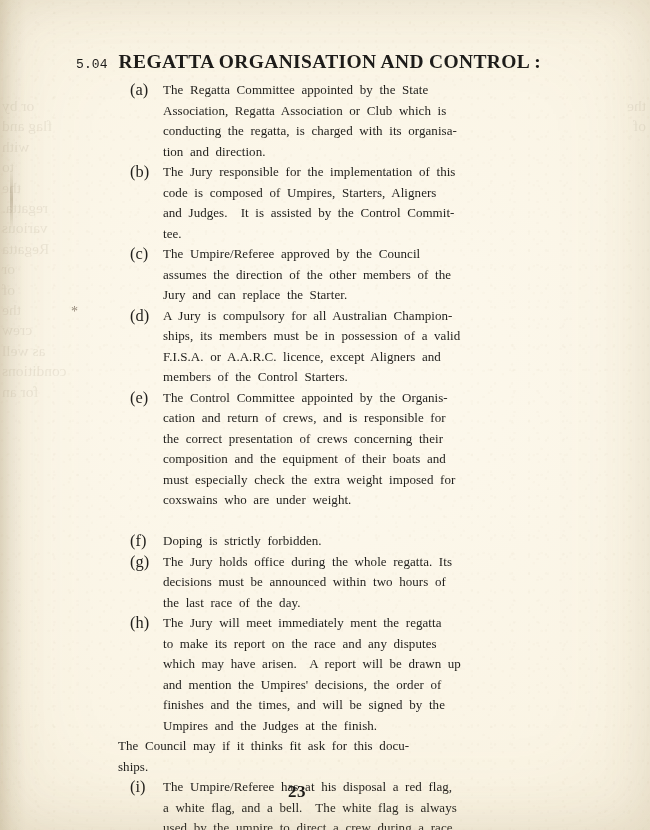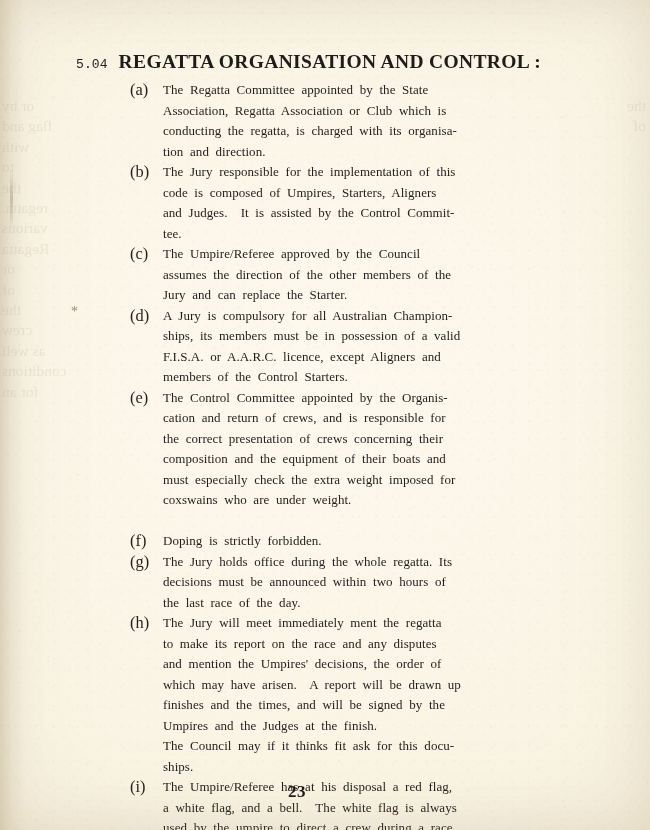--- a/index.html
+++ b/index.html
@@ -131,21 +131,21 @@
   }
   .ln {
     font-size: 13px;
     line-height: 20.5px;
     color: #1f1e1b;
     white-space: pre;
     letter-spacing: .05px;
   }
   
   .cont {
-    margin-left: 87px;
+    margin-left: 42px;
   }
 
   .margin-star {
     position: absolute;
     left: 71px;
     top: 305px;
     font-size: 14px;
     line-height: 14px;
     color: #6d6050;
     opacity: .72;
@@ -256,22 +256,22 @@
             <div class="ln">The  Jury  holds  office  during  the  whole  regatta.  Its</div>
             <div class="ln">decisions  must  be  announced  within  two  hours  of</div>
             <div class="ln">the  last  race  of  the  day.</div>
           </div>
         </div>
         <div class="clause" style="top: 613px;">
           <div class="lbl">(h)</div>
           <div class="lines">
             <div class="ln">The  Jury  will  meet  immediately  ment  the  regatta</div>
             <div class="ln">to  make  its  report  on  the  race  and  any  disputes</div>
+            <div class="ln">which  may  have  arisen.    A  report  will  be  drawn  up</div>
             <div class="ln">and  mention  the  Umpires'  decisions,  the  order  of</div>
-            <div class="ln">which  may  have  arisen.    A  report  will  be  drawn  up</div>
             <div class="ln">finishes  and  the  times,  and  will  be  signed  by  the</div>
             <div class="ln">Umpires  and  the  Judges  at  the  finish.</div>
           </div>
           <div class="cont">
             <div class="ln">The  Council  may  if  it  thinks  fit  ask  for  this  docu-</div>
             <div class="ln">ships.</div>
           </div>
         </div>
         <div class="clause" style="top: 777px;">
           <div class="lbl">(i)</div>

